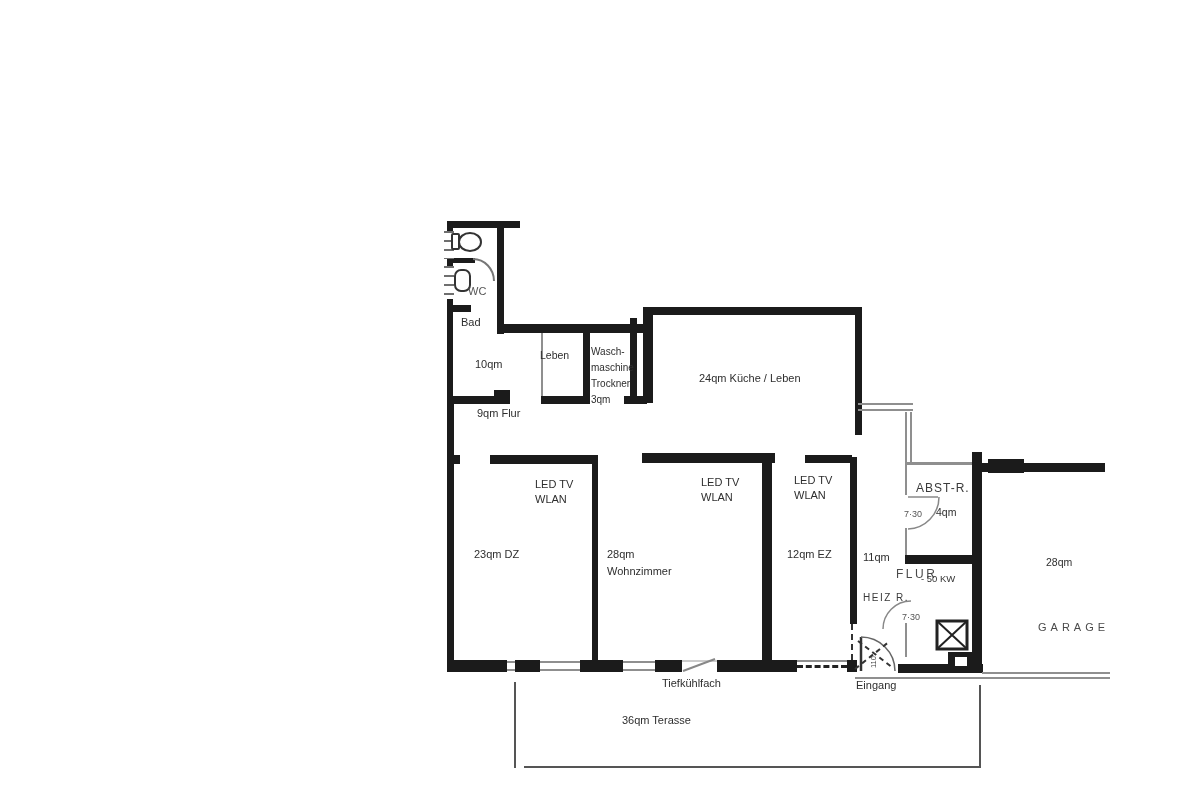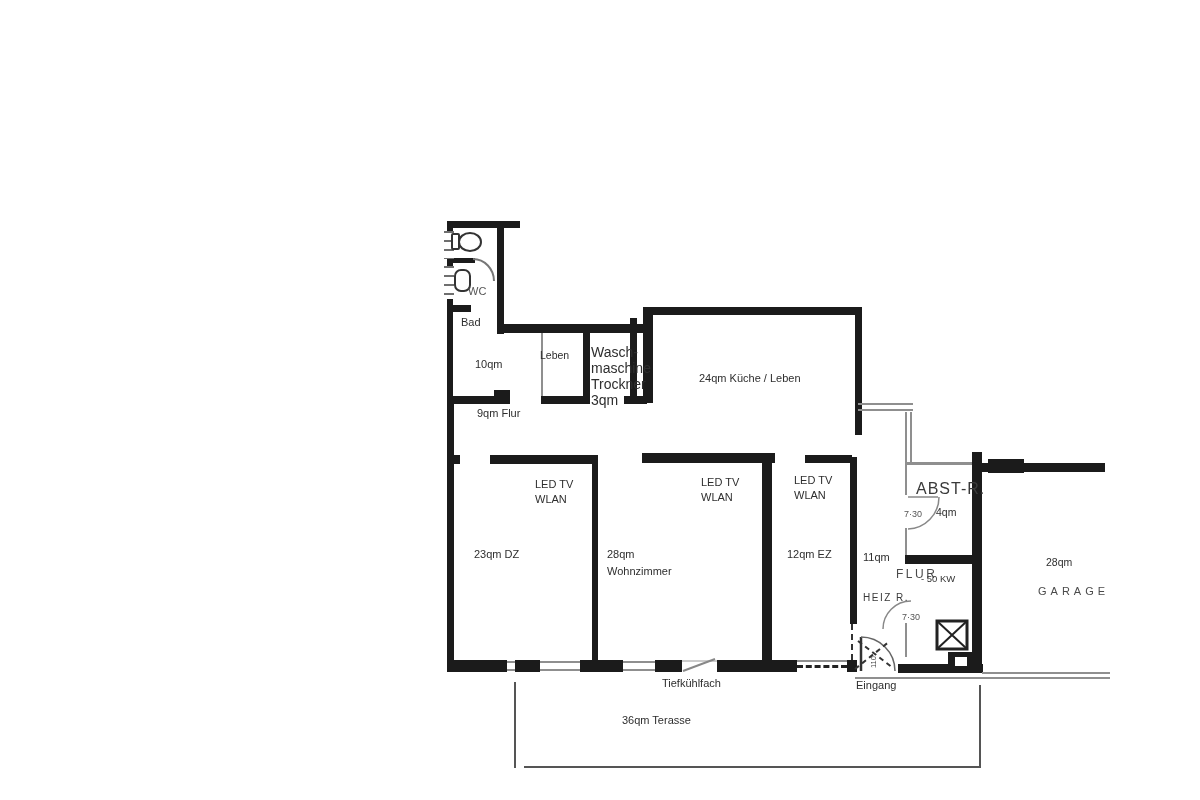--- a/index.html
+++ b/index.html
@@ -17,21 +17,21 @@
   .win{position:absolute;background:#fff;border-top:2px solid #8f8f8f;border-bottom:2px solid #8f8f8f;}
   
   .hatch{position:absolute;background:#fff;
     background-image:repeating-linear-gradient(to bottom,#6f6f6f 0 2px,transparent 2px 9px);}
   .dash-h{position:absolute;border-top:3px dashed #222;height:0;}
   .dash-v{position:absolute;border-left:2px dashed #333;width:0;}
   .lbl{position:absolute;font-size:11px;line-height:15px;white-space:pre-line;}
   .sm{font-size:9px;color:#555;}
   .sp1{letter-spacing:1px;color:#3a3a3a;}
   .sp2{letter-spacing:2.5px;color:#4a4a4a;}
-  .sp3{letter-spacing:4px;color:#4a4a4a;}
+  .sp3{letter-spacing:4px;color:#4a4a4a;margin-top:36px;}
   .rot{transform:rotate(-90deg);transform-origin:0 0;font-size:7.5px;color:#444;}
   svg{position:absolute;left:0;top:0;}
 </style>
 </head>
 <body>
 
 <div id="plan">
 
   <div class="w" style="left:447px;top:221px;width:73px;height:7px"></div>
   <div class="w" style="left:447px;top:221px;width:6px;height:86px"></div>
@@ -118,42 +118,42 @@
     <rect x="955" y="657" width="12" height="9" fill="#fff"></rect>
 
     <line x1="682" y1="661" x2="717" y2="661" stroke="#bbb" stroke-width="1.5"></line>
     <line x1="683" y1="671" x2="715" y2="659" stroke="#888" stroke-width="2"></line>
   </svg>
 
   <span class="lbl" style="left:468px;top:284px;color:#555">WC</span>
   <span class="lbl" style="left:461px;top:315px">Bad</span>
   <span class="lbl" style="left:475px;top:357px">10qm</span>
   <span class="lbl" style="left:540px;top:348px;font-size:10.5px">Leben</span>
-  <span class="lbl" style="left:591px;top:344px;font-size:14px;line-height:16px">Wasch-
+  <span class="lbl" style="left:591px;top:344px;font-size:10px;line-height:16px">Wasch-
 maschine
 Trockner
 3qm</span>
   <span class="lbl" style="left:699px;top:371px">24qm Küche / Leben</span>
   <span class="lbl" style="left:477px;top:406px">9qm Flur</span>
 
   <span class="lbl" style="left:535px;top:477px">LED TV
 WLAN</span>
   <span class="lbl" style="left:474px;top:547px">23qm DZ</span>
   <span class="lbl" style="left:701px;top:475px">LED TV
 WLAN</span>
   <span class="lbl" style="left:607px;top:546px;line-height:17px">28qm
 Wohnzimmer</span>
   <span class="lbl" style="left:794px;top:473px">LED TV
 WLAN</span>
   <span class="lbl" style="left:787px;top:547px">12qm EZ</span>
 
   <span class="lbl" style="left:863px;top:550px">11qm</span>
   <span class="lbl sp2" style="left:896px;top:567px;font-size:12px">FLUR</span>
 
-  <span class="lbl sp1" style="left:916px;top:481px;font-size:16px">ABST-R.</span>
+  <span class="lbl sp1" style="left:916px;top:481px;font-size:12px">ABST-R.</span>
   <span class="lbl sm" style="left:904px;top:507px">7·30</span>
   <span class="lbl" style="left:936px;top:505px;font-size:10.5px">4qm</span>
 
   <span class="lbl sm" style="left:921px;top:571px;font-size:9.5px;color:#333">- 50 KW</span>
   <span class="lbl" style="left:863px;top:590px;font-size:10px;letter-spacing:1.5px;color:#3a3a3a">HEIZ R.</span>
   <span class="lbl sm" style="left:902px;top:610px">7·30</span>
 
   <span class="lbl" style="left:1046px;top:555px;font-size:10.5px">28qm</span>
   <span class="lbl sp3" style="left:1038px;top:584px">GARAGE</span>
 

